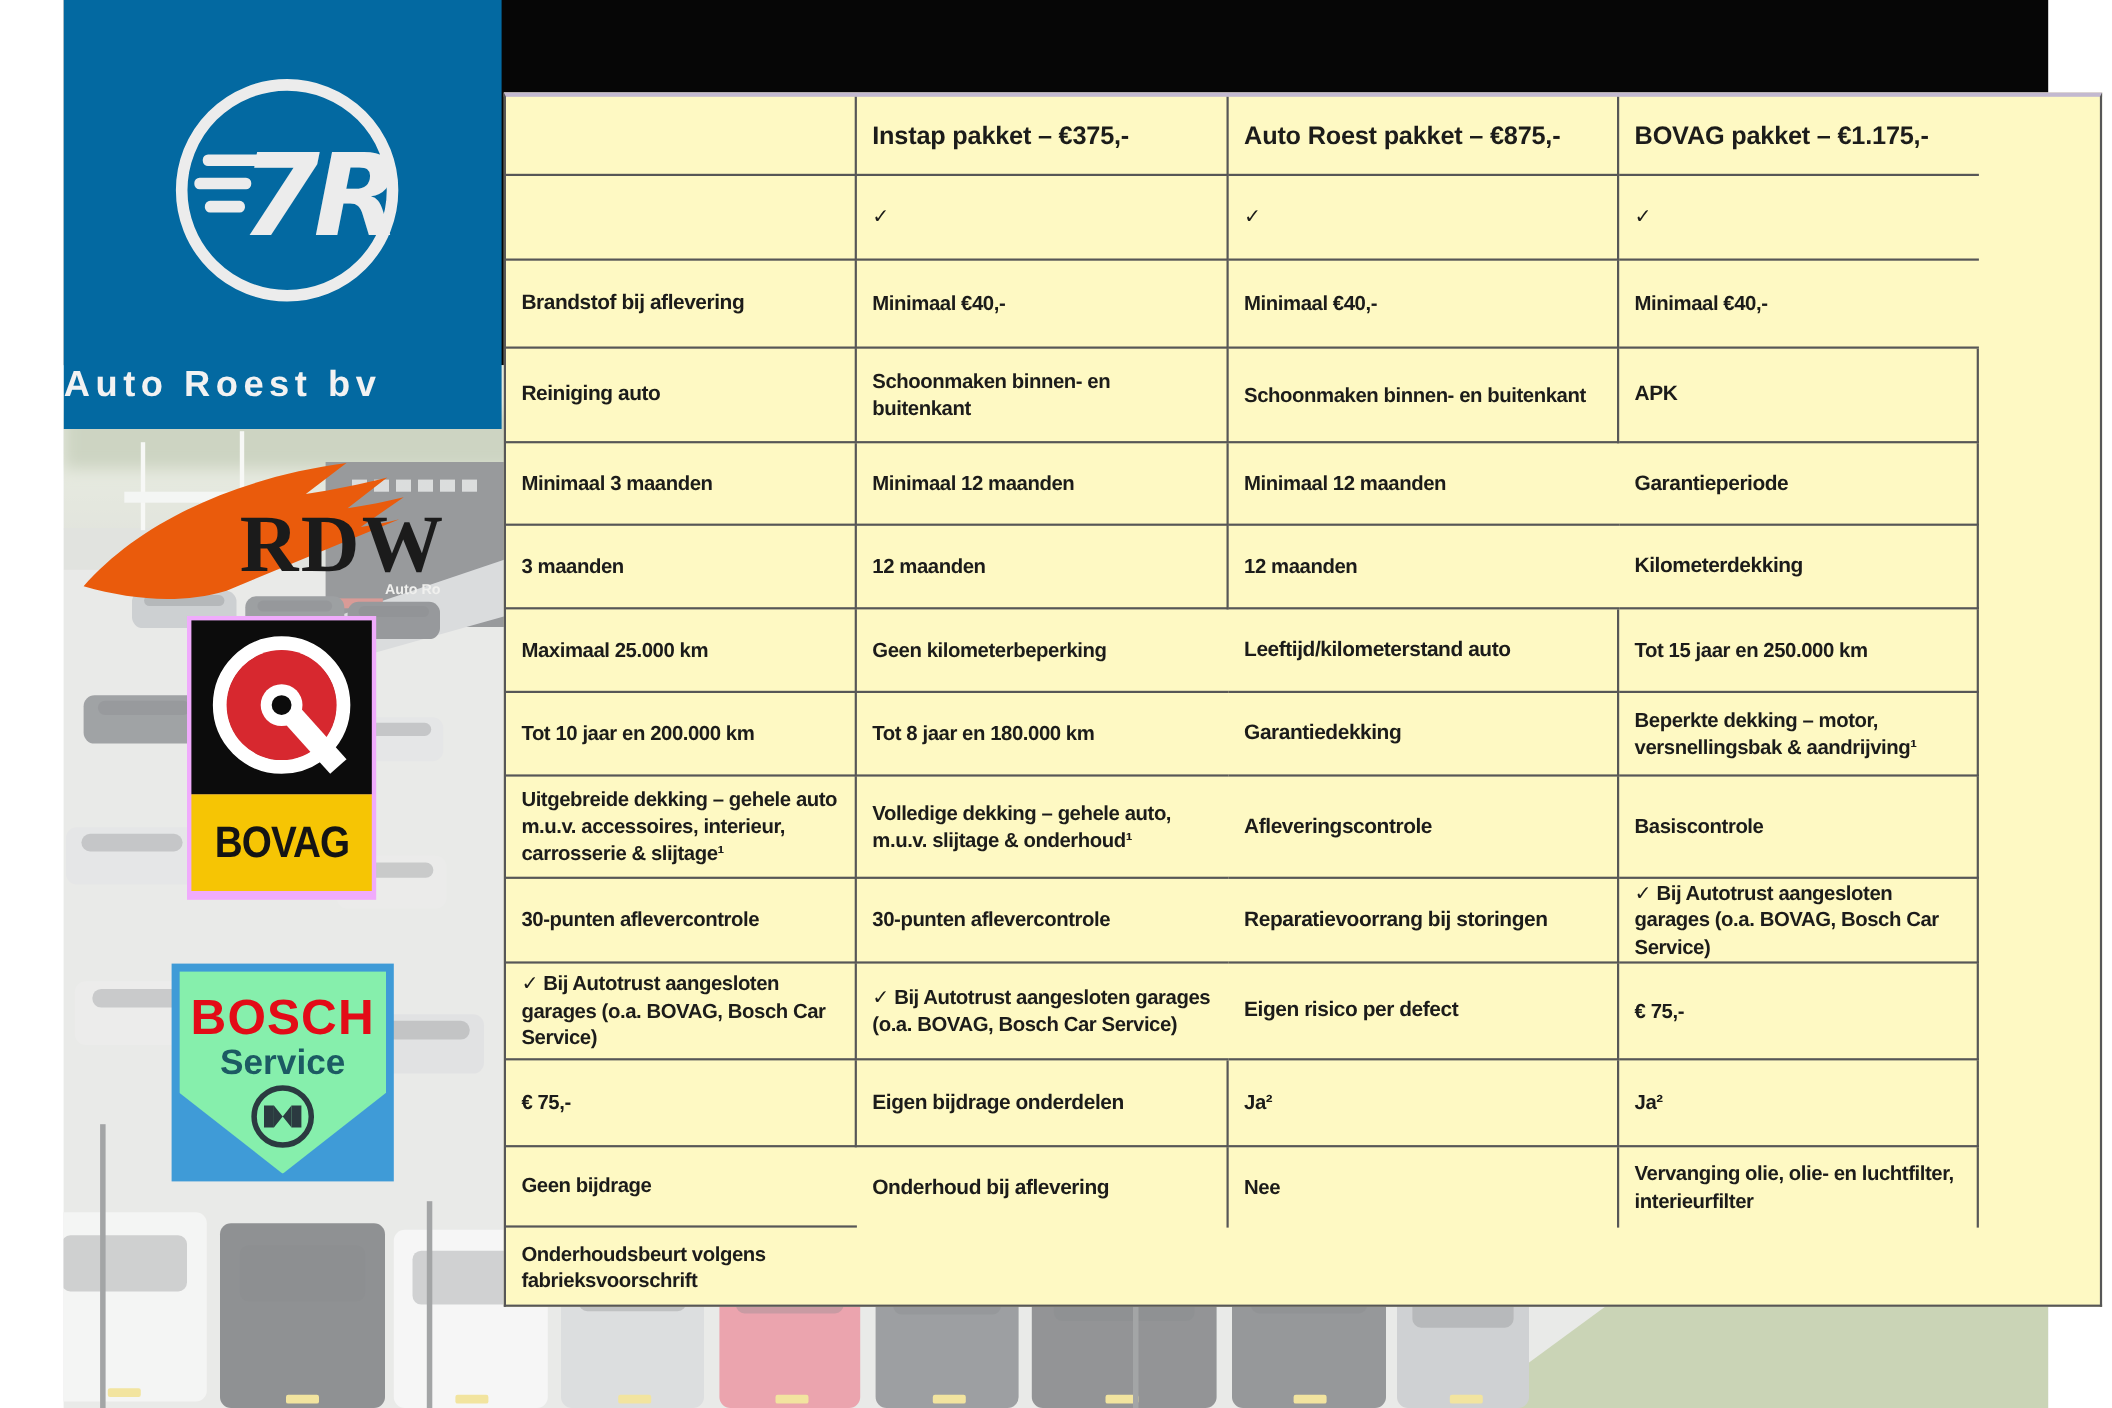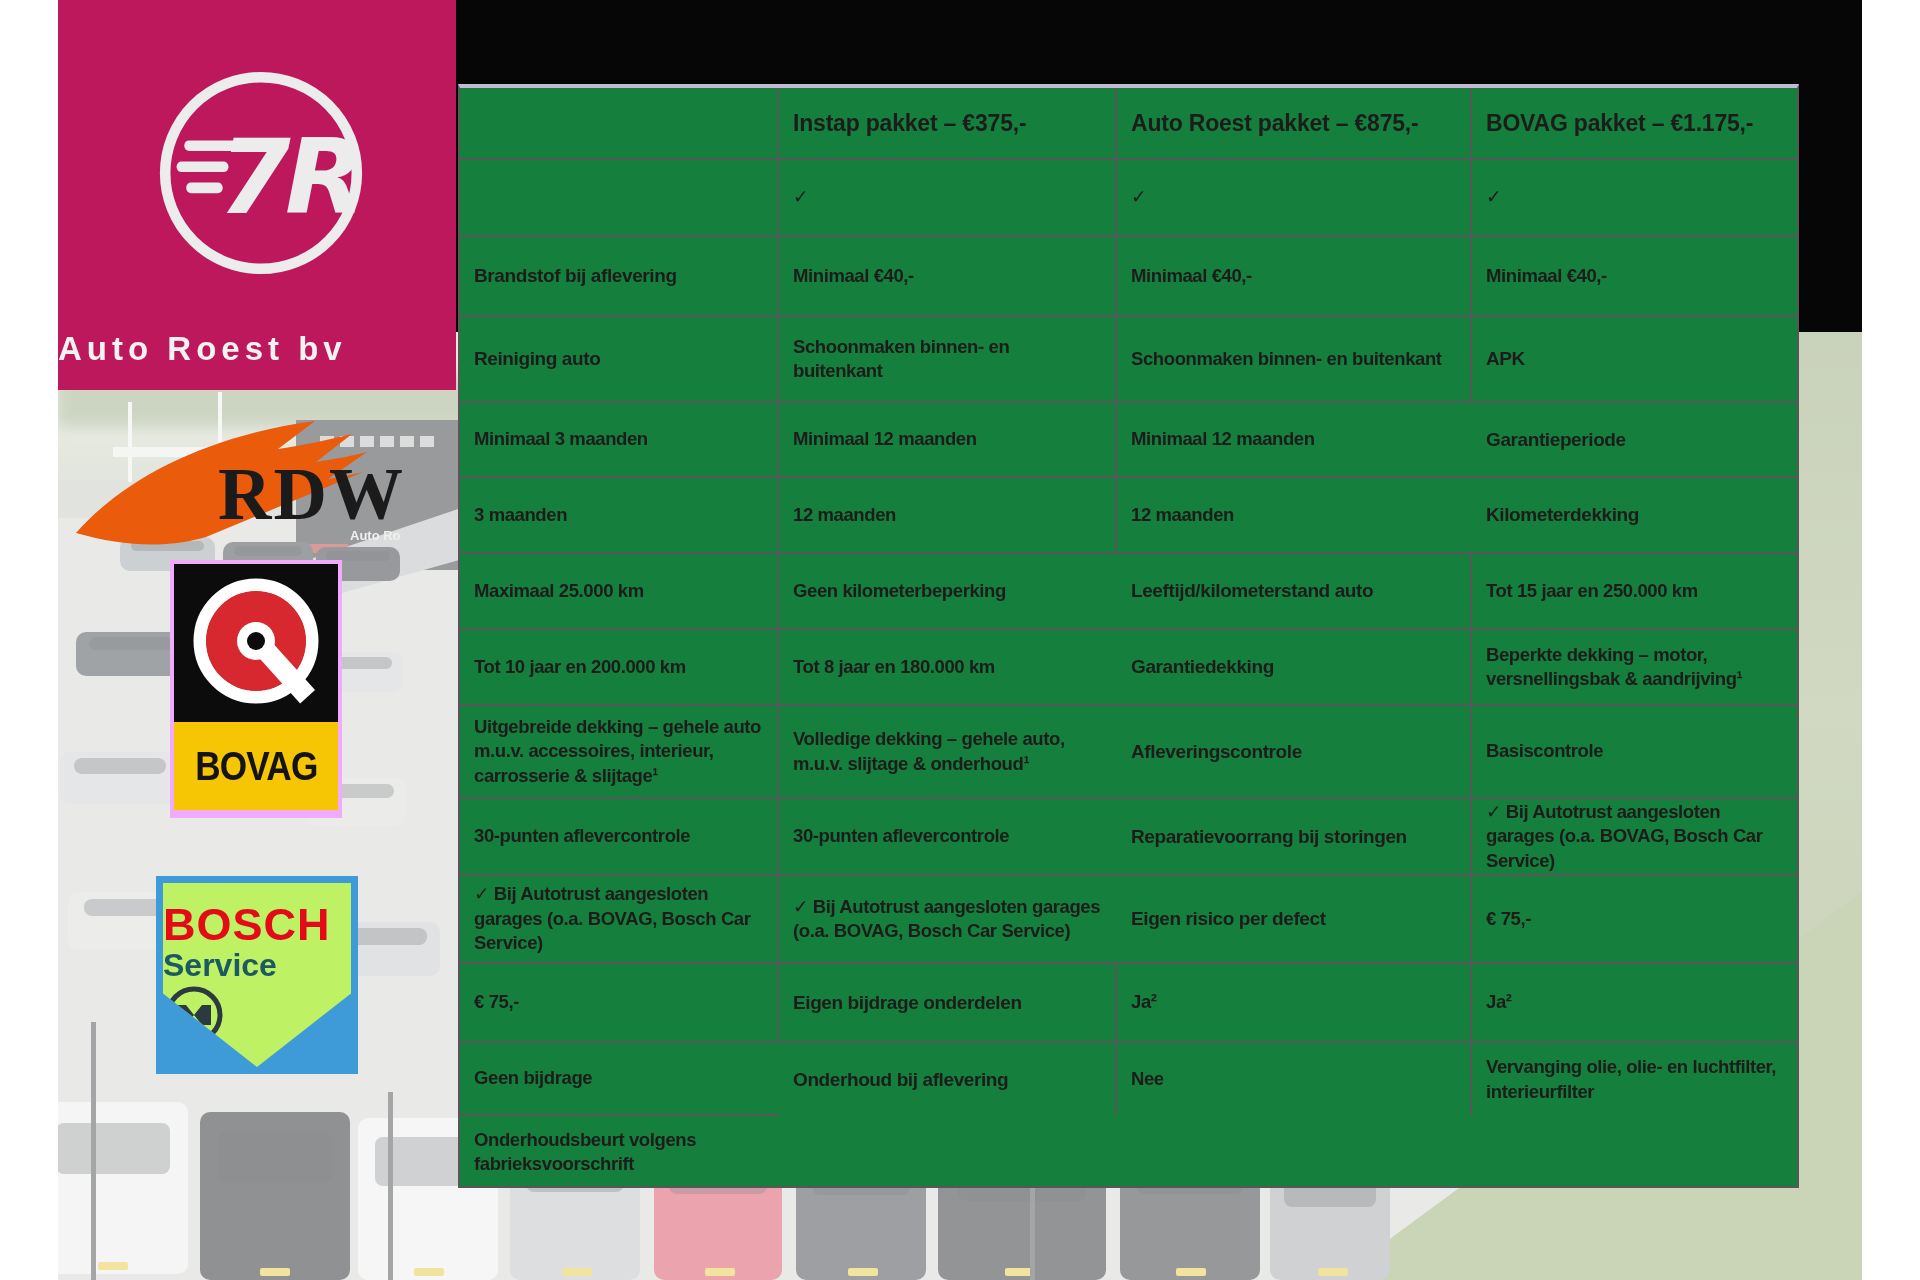--- a/index.html
+++ b/index.html
@@ -1,21 +1,21 @@
 <!DOCTYPE html>
 <html><head>
 <meta charset="utf-8">
 <style>
   html,body{margin:0;padding:0;background:#ffffff;}
   .page{position:relative;width:1920px;height:1280px;overflow:hidden;background:#ffffff;
         font-family:"Liberation Sans","DejaVu Sans",sans-serif;}
 
   
   .black-band{position:absolute;left:58px;top:0;width:1804px;height:332px;background:#060606;z-index:1;}
-  .logo-box{position:absolute;left:58px;top:0;width:398px;height:390px;background:#be185d;z-index:6;}
+  .logo-box{position:absolute;left:58px;top:0;width:398px;height:390px;background:#0369a1;z-index:6;}
   .logo-circle{position:absolute;left:88px;top:58px;width:230px;height:230px;}
   .company-name{position:absolute;left:0;bottom:22px;width:100%;text-align:left;color:#f2f2f2;
                 font-size:33px;font-weight:700;letter-spacing:5px;}
 
   
   .photo{position:absolute;left:58px;top:332px;width:1804px;height:948px;overflow:hidden;
          background:#d3d4d0;z-index:2;}
   .field{position:absolute;left:0;top:0;width:100%;height:150px;
          background:linear-gradient(#c9d2b8,#ccd3bf 70%,#c5cabb);}
   .treeline{position:absolute;left:0;top:42px;width:100%;height:52px;background:#9aa985;filter:blur(7px);}
@@ -41,29 +41,29 @@
   .photo-wash{position:absolute;inset:0;background:rgba(255,255,255,.5);}
 
   
   .rdw-logo{position:absolute;left:70px;top:415px;z-index:7;}
   .bovag-logo{position:absolute;left:170px;top:560px;width:172px;height:258px;background:#f0abfc;
               padding:4px;box-sizing:border-box;z-index:7;}
   .bovag-top{position:relative;width:100%;height:158px;background:#0c0c0c;}
   .bovag-bottom{width:100%;height:88px;background:#f6c504;display:flex;align-items:center;justify-content:center;}
   .bovag-word{font-size:40px;font-weight:700;color:#141414;transform:scaleX(.88);letter-spacing:-1px;}
   .bosch-logo{position:absolute;left:156px;top:876px;width:202px;height:198px;background:#3f9bd7;z-index:7;}
-  .bosch-shield{position:absolute;left:7px;top:7px;width:188px;height:184px;background:#bef264;
+  .bosch-shield{position:absolute;left:7px;top:7px;width:188px;height:184px;background:#86efac;
                 clip-path:polygon(0 0,100% 0,100% 60%,50% 100%,0 60%);
-                display:flex;flex-direction:column;align-items:flex-start;}
+                display:flex;flex-direction:column;align-items:center;}
   .bosch-word{margin-top:16px;font-size:45px;font-weight:800;color:#e30b17;letter-spacing:1px;}
   .service-word{font-size:32px;font-weight:700;color:#1c5a63;margin-top:-4px;}
 
   
-  .pkg-table{position:absolute;left:458px;top:84px;width:1341px;height:1104px;z-index:5;
-             display:grid;background:#15803d;box-sizing:border-box;
+  .pkg-table{position:absolute;left:458px;top:84px;width:1453px;height:1104px;z-index:5;
+             display:grid;background:#fef9c3;box-sizing:border-box;
              border-top:4px solid #c3b9d0;border-left:2px solid #575757;
              border-right:2px solid #575757;border-bottom:2px solid #575757;}
   .cell{display:flex;align-items:center;box-sizing:border-box;
         border-right:2px solid #575757;border-bottom:2px solid #575757;
         color:#1c1c1a;padding:6px 12px 6px 14px;line-height:1.32;}
   .cell.last-col{border-right:none;}
   .cell.last-row{border-bottom:none;}
   .cell.hdr{font-size:23px;font-weight:700;letter-spacing:-.2px;}
   .cell.lbl{font-size:19px;font-weight:700;letter-spacing:-.4px;white-space:nowrap;padding-left:14px;}
   .cell.val{font-size:18.5px;font-weight:700;letter-spacing:-.4px;}

